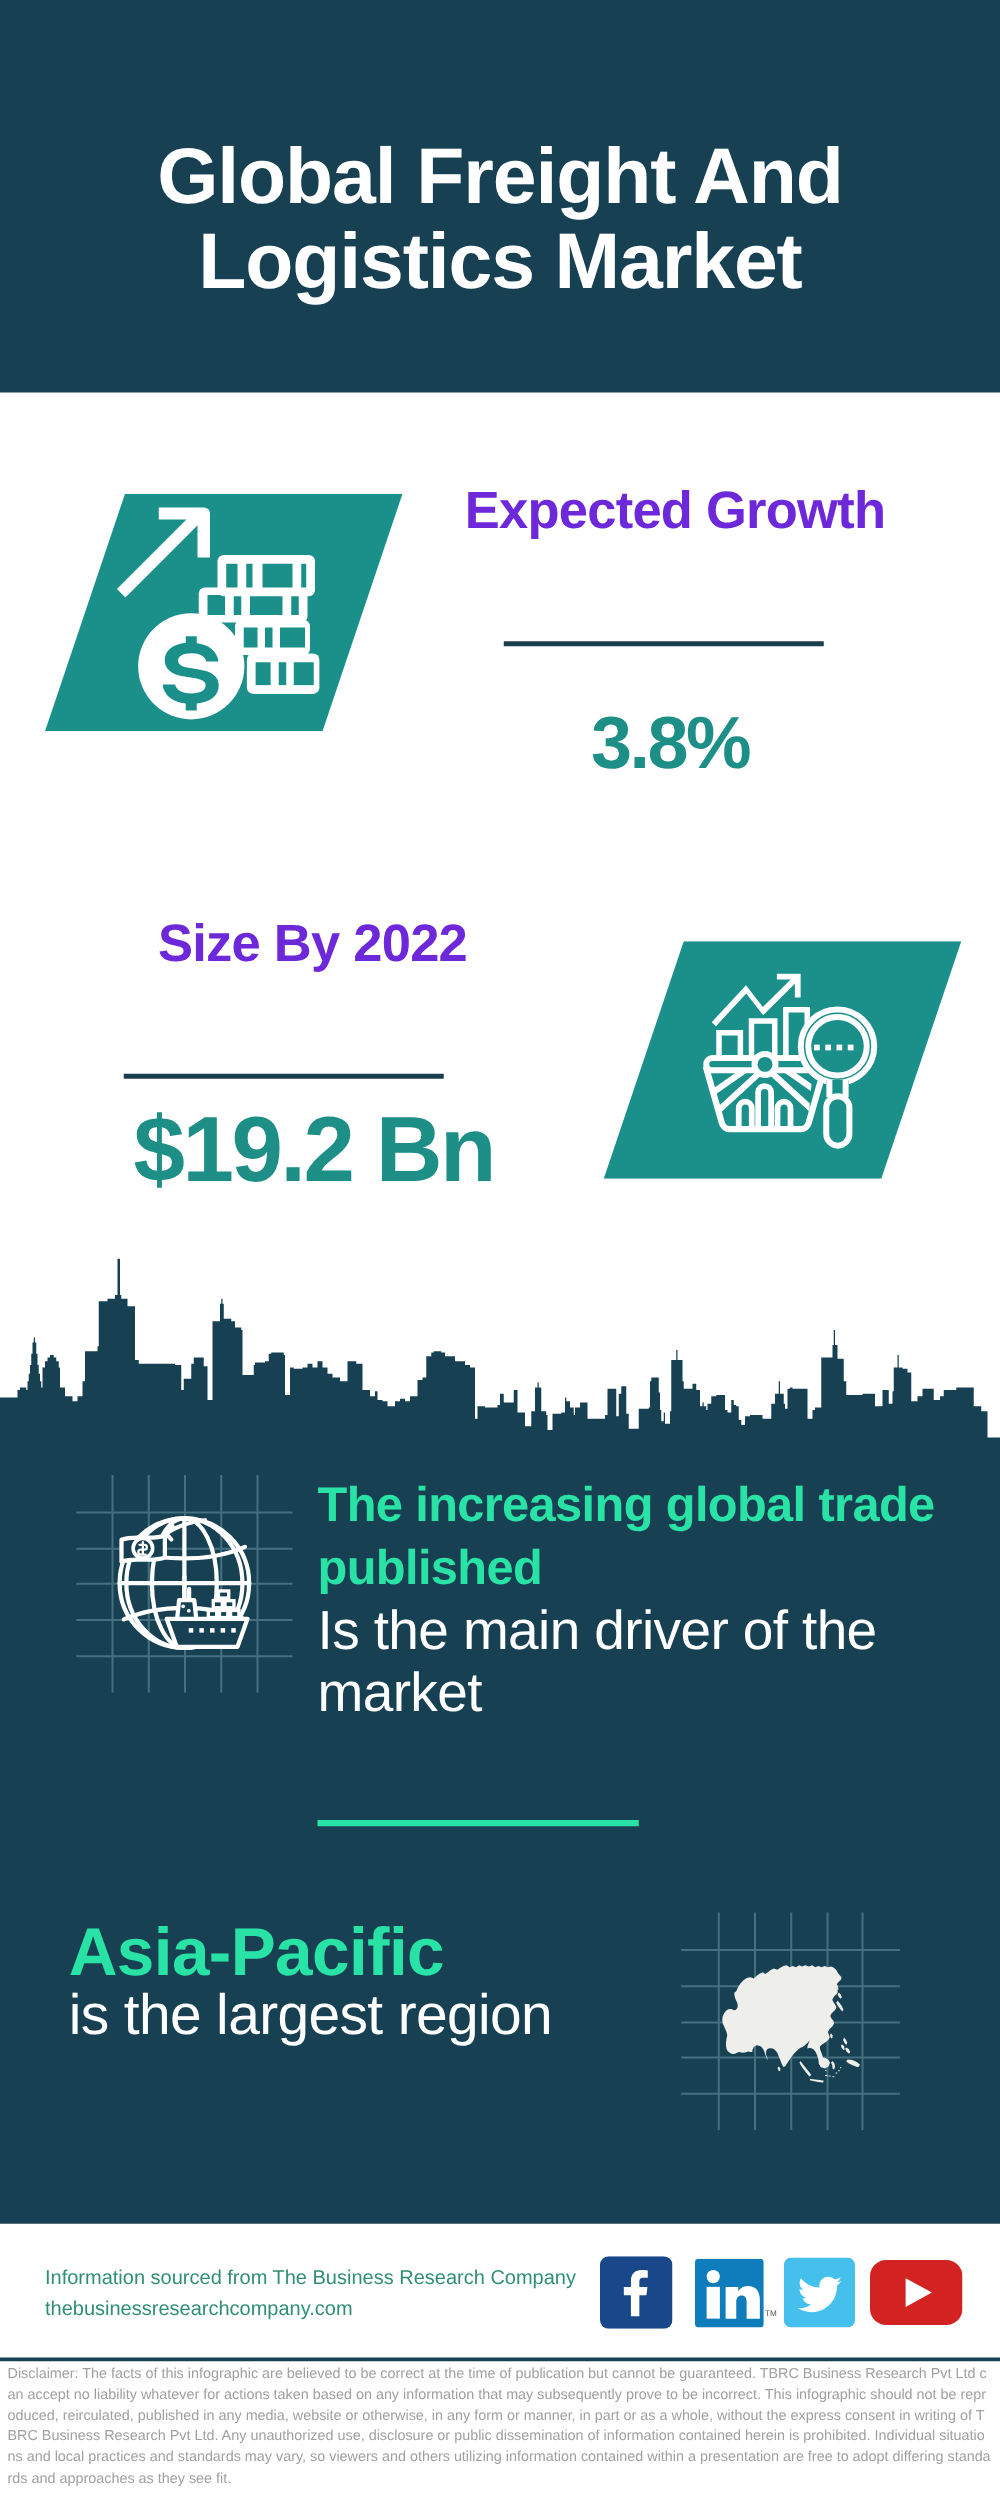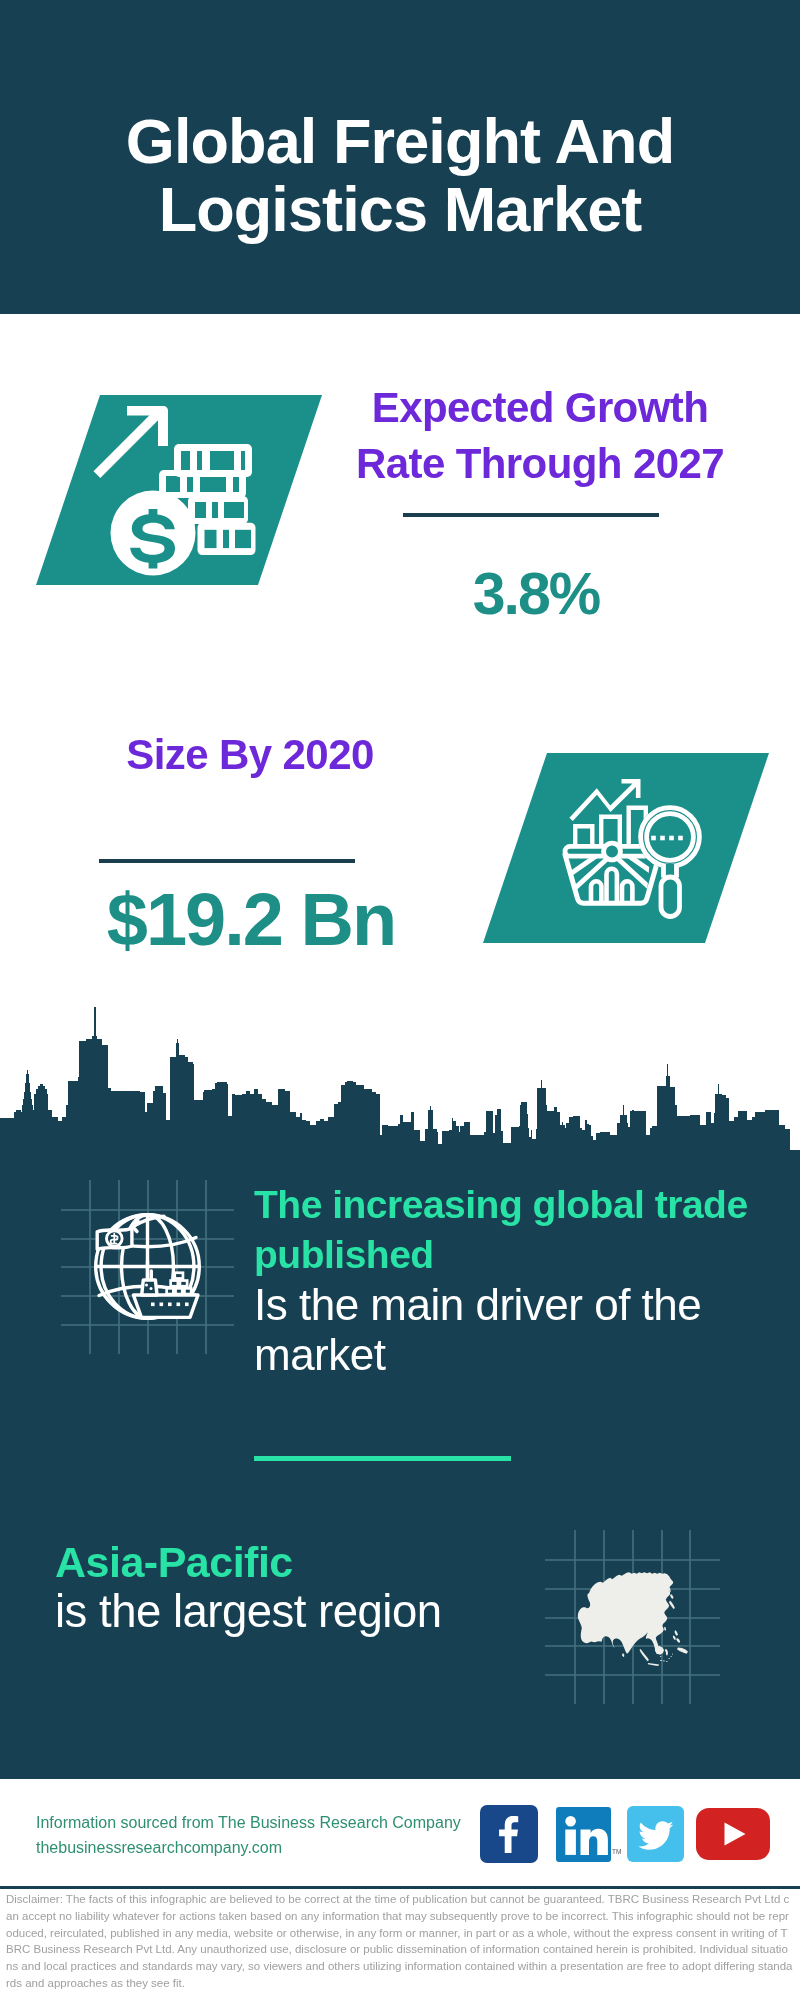--- a/index.html
+++ b/index.html
@@ -21,21 +21,21 @@
   .v2{font-size:74px;line-height:74px;}
 
   
   .darksec{position:absolute;left:0;top:1000px;width:800px;height:779px;background:transparent;}
   .darkfill{position:absolute;left:0;top:150px;width:800px;height:629px;background:#174152;}
   .skyline{position:absolute;left:0;top:0;width:800px;height:152px;display:block;}
 
   .fact{position:absolute;text-align:left;font-size:40px;line-height:50px;letter-spacing:-0.5px;}
   .fact .hl{color:#29e2a5;font-weight:bold;font-size:39px;}
   .fact .rest{color:#ffffff;font-weight:normal;font-size:44px;}
-  .fact .hlbig{font-size:43px;}
+  .fact .hlbig{font-size:54px;}
   .fact .restbig{font-size:45.5px;}
   .greenrule{position:absolute;height:5px;background:#29e2a5;}
   .gridimg{position:absolute;}
 
   
   .src{position:absolute;color:#2f8f72;font-size:16px;line-height:25px;white-space:nowrap;}
   .hrline{position:absolute;left:0;top:1886px;width:800px;height:3px;background:#174152;}
   .disclaimer{position:absolute;left:6px;top:1891px;width:788px;color:#a0a0a0;font-size:11.5px;line-height:16.8px;word-break:break-all;}
 </style>
 </head>
@@ -73,29 +73,28 @@
           <rect x="181" y="451" width="9" height="19" fill="#1b908a"></rect>
           <rect x="197" y="451" width="5" height="19" fill="#1b908a"></rect>
           <rect x="210" y="451" width="24" height="19" fill="#1b908a"></rect>
           <rect x="241" y="451" width="4" height="19" fill="#1b908a"></rect>
 <circle cx="153" cy="533" r="42.5" fill="#ffffff"></circle>
 <path d="M148.6,509 h8.8 v5.6 c9.6,1.0 16.3,6.3 17.4,14.6 h-9.8 c-1.0,-4.0 -4.9,-6.5 -11.8,-6.5 -6.6,0 -10.7,2.2 -10.7,5.8 0,3.3 2.7,5.0 9.7,6.0 l7.0,1.1 c10.4,1.6 15.8,5.7 15.8,12.9 0,8.0 -6.6,13.4 -17.6,14.4 v5.6 h-8.8 v-5.7 c-10.5,-1.0 -17.6,-6.4 -18.5,-15.1 h10.0 c1.0,4.5 5.3,7.1 12.8,7.1 7.2,0 11.6,-2.4 11.6,-6.3 0,-3.2 -2.6,-4.9 -9.4,-6.0 l-7.5,-1.2 c-10.4,-1.6 -15.8,-6.0 -15.8,-13.1 0,-7.6 6.6,-12.9 16.8,-13.9 Z" fill="#1b908a"></path>
       </g>
     </svg>
     <div class="stat-label" style="left:340px;top:380px;width:400px;">
       <div>Expected Growth</div>
-      <div>Rate Through 2027</div>
     </div>
     <div class="stat-rule" style="left:403px;top:513px;width:256px;"></div>
     <div class="stat-value v1" style="left:336px;top:549px;width:400px;">3.8%</div>
   </div>
 
   <div>
     <div class="stat-label" style="left:50px;top:727px;width:400px;">
-      <div>Size By 2020</div>
+      <div>Size By 2022</div>
     </div>
     <div class="stat-rule" style="left:99px;top:859px;width:256px;"></div>
     <div class="stat-value v2" style="left:51px;top:883px;width:400px;">$19.2 Bn</div>
     <svg class="para" style="left:483px;top:753px;width:286px;height:190px;background:none;" viewBox="483 753 286 190">
       <polygon points="547,753 769,753 705,943 483,943" fill="#1b908a"></polygon>
       <g>
 <defs>
             <clipPath id="basketclip">
               <path d="M564,846 L577.5,899 h69 L651,846 Z"></path>
             </clipPath>

